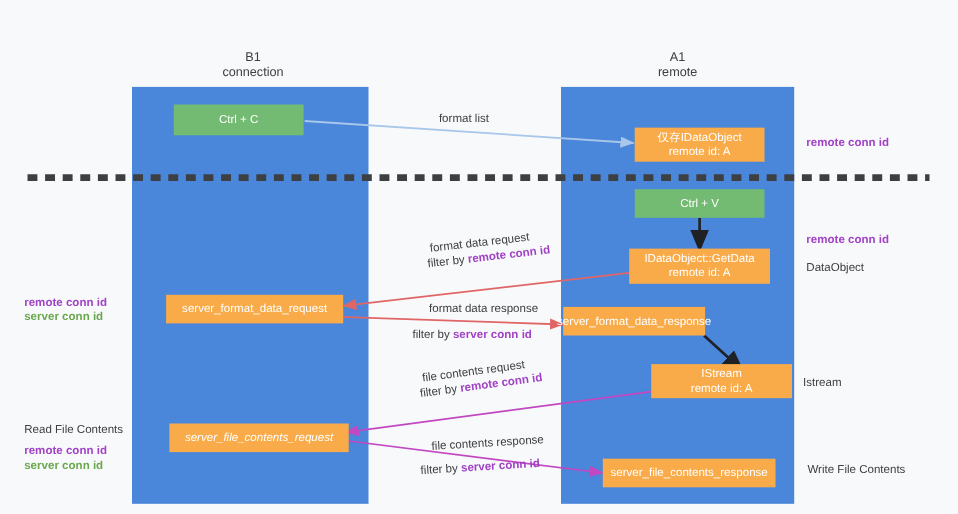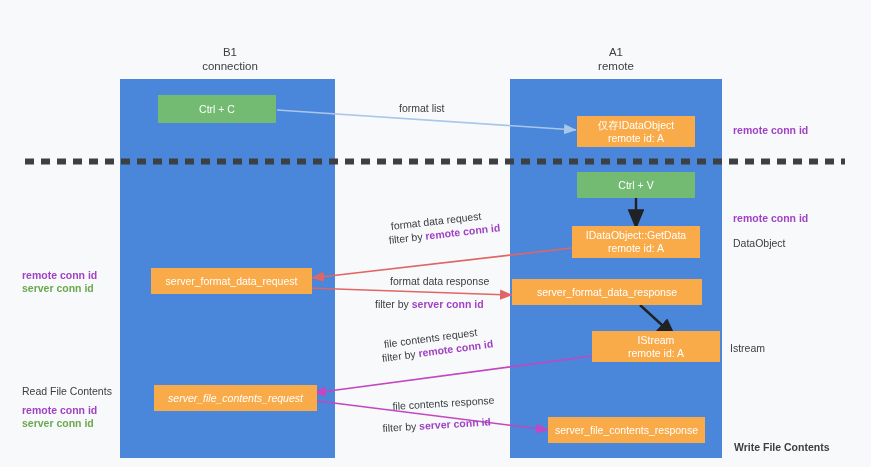--- a/index.html
+++ b/index.html
@@ -129,21 +129,21 @@
   <div class="node orange" style="left:577px; top:116px; width:118px; height:31px;">仅存IDataObject
 remote id: A</div>
 
   <div class="node green" style="left:577px; top:172px; width:118px; height:26px;">Ctrl + V</div>
 
   <div class="node orange" style="left:572px; top:226px; width:128px; height:32px;">IDataObject::GetData
 remote id: A</div>
 
   <div class="node orange" style="left:151px; top:268px; width:161px; height:26px;">server_format_data_request</div>
 
-  <div class="node orange" style="left:512px; top:279px; width:190px; height:26px;">server_format_data_response</div>
+  <div class="node orange" style="left:512px; top:279px; width:129px; height:26px;">server_format_data_response</div>
 
   <div class="node orange" style="left:592px; top:331px; width:128px; height:31px;">IStream
 remote id: A</div>
 
   <div class="node orange" style="left:154px; top:385px; width:163px; height:26px;font-style:italic;">server_file_contents_request</div>
 
   <div class="node orange" style="left:548px; top:417px; width:157px; height:26px;">server_file_contents_response</div>
 
   <div class="edge-label" style="left:399px; top:101px;">format list</div>
 
@@ -170,21 +170,21 @@
     <span>file contents response</span>
   </div>
   <div class="edge-label" style="left:382px; top:421px; transform: rotate(-3.5deg);">
     <span class="label-plain">filter by </span><span class="conn-purple">server conn id</span>
   </div>
 
   <div class="side-label conn-purple" style="left:733px; top:123px;">remote conn id</div>
   <div class="side-label conn-purple" style="left:733px; top:211px;">remote conn id</div>
   <div class="side-label" style="left:733px; top:236px;">DataObject</div>
   <div class="side-label" style="left:730px; top:341px;">Istream</div>
-  <div class="side-label" style="left:734px; top:440px;font-weight:bold;">Write File Contents</div>
+  <div class="side-label" style="left:734px; top:420px;">Write File Contents</div>
 
   <div class="side-label conn-purple" style="left:22px; top:268px;">remote conn id</div>
   <div class="side-label conn-green" style="left:22px; top:281px;">server conn id</div>
   <div class="side-label" style="left:22px; top:384px;">Read File Contents</div>
   <div class="side-label conn-purple" style="left:22px; top:403px;">remote conn id</div>
   <div class="side-label conn-green" style="left:22px; top:416px;">server conn id</div>
 
 </div>
 
 </body></html>

